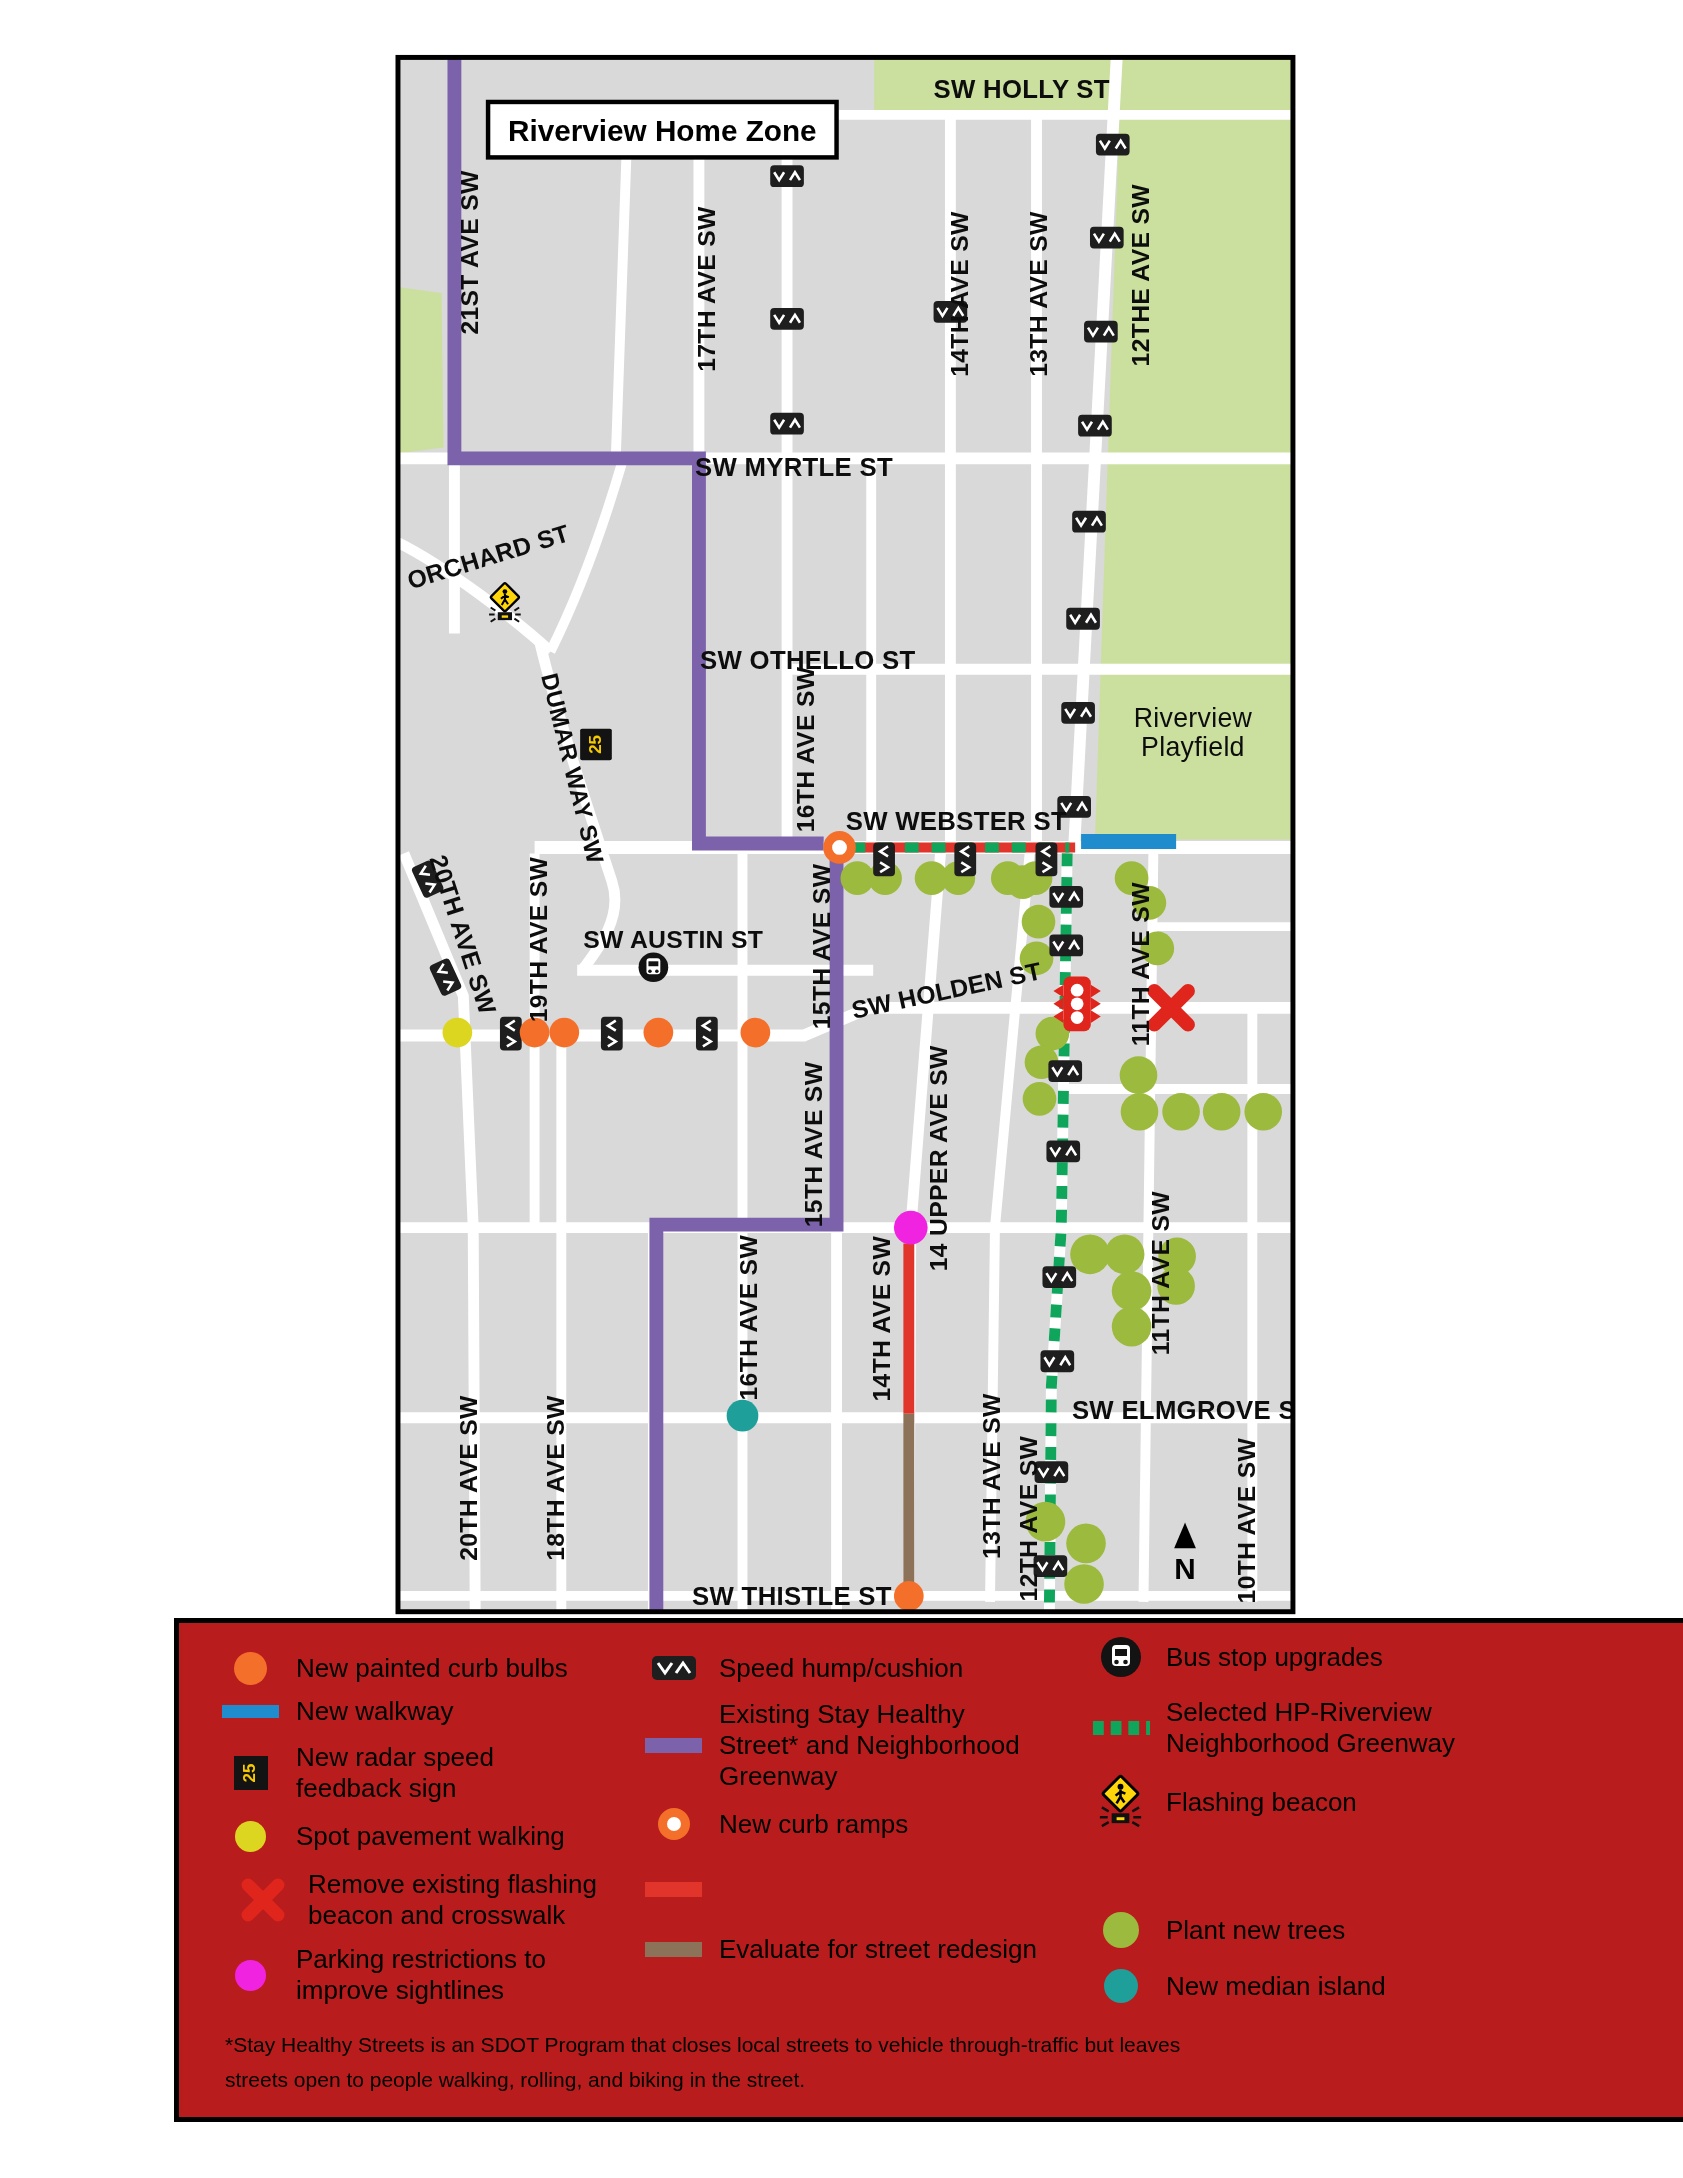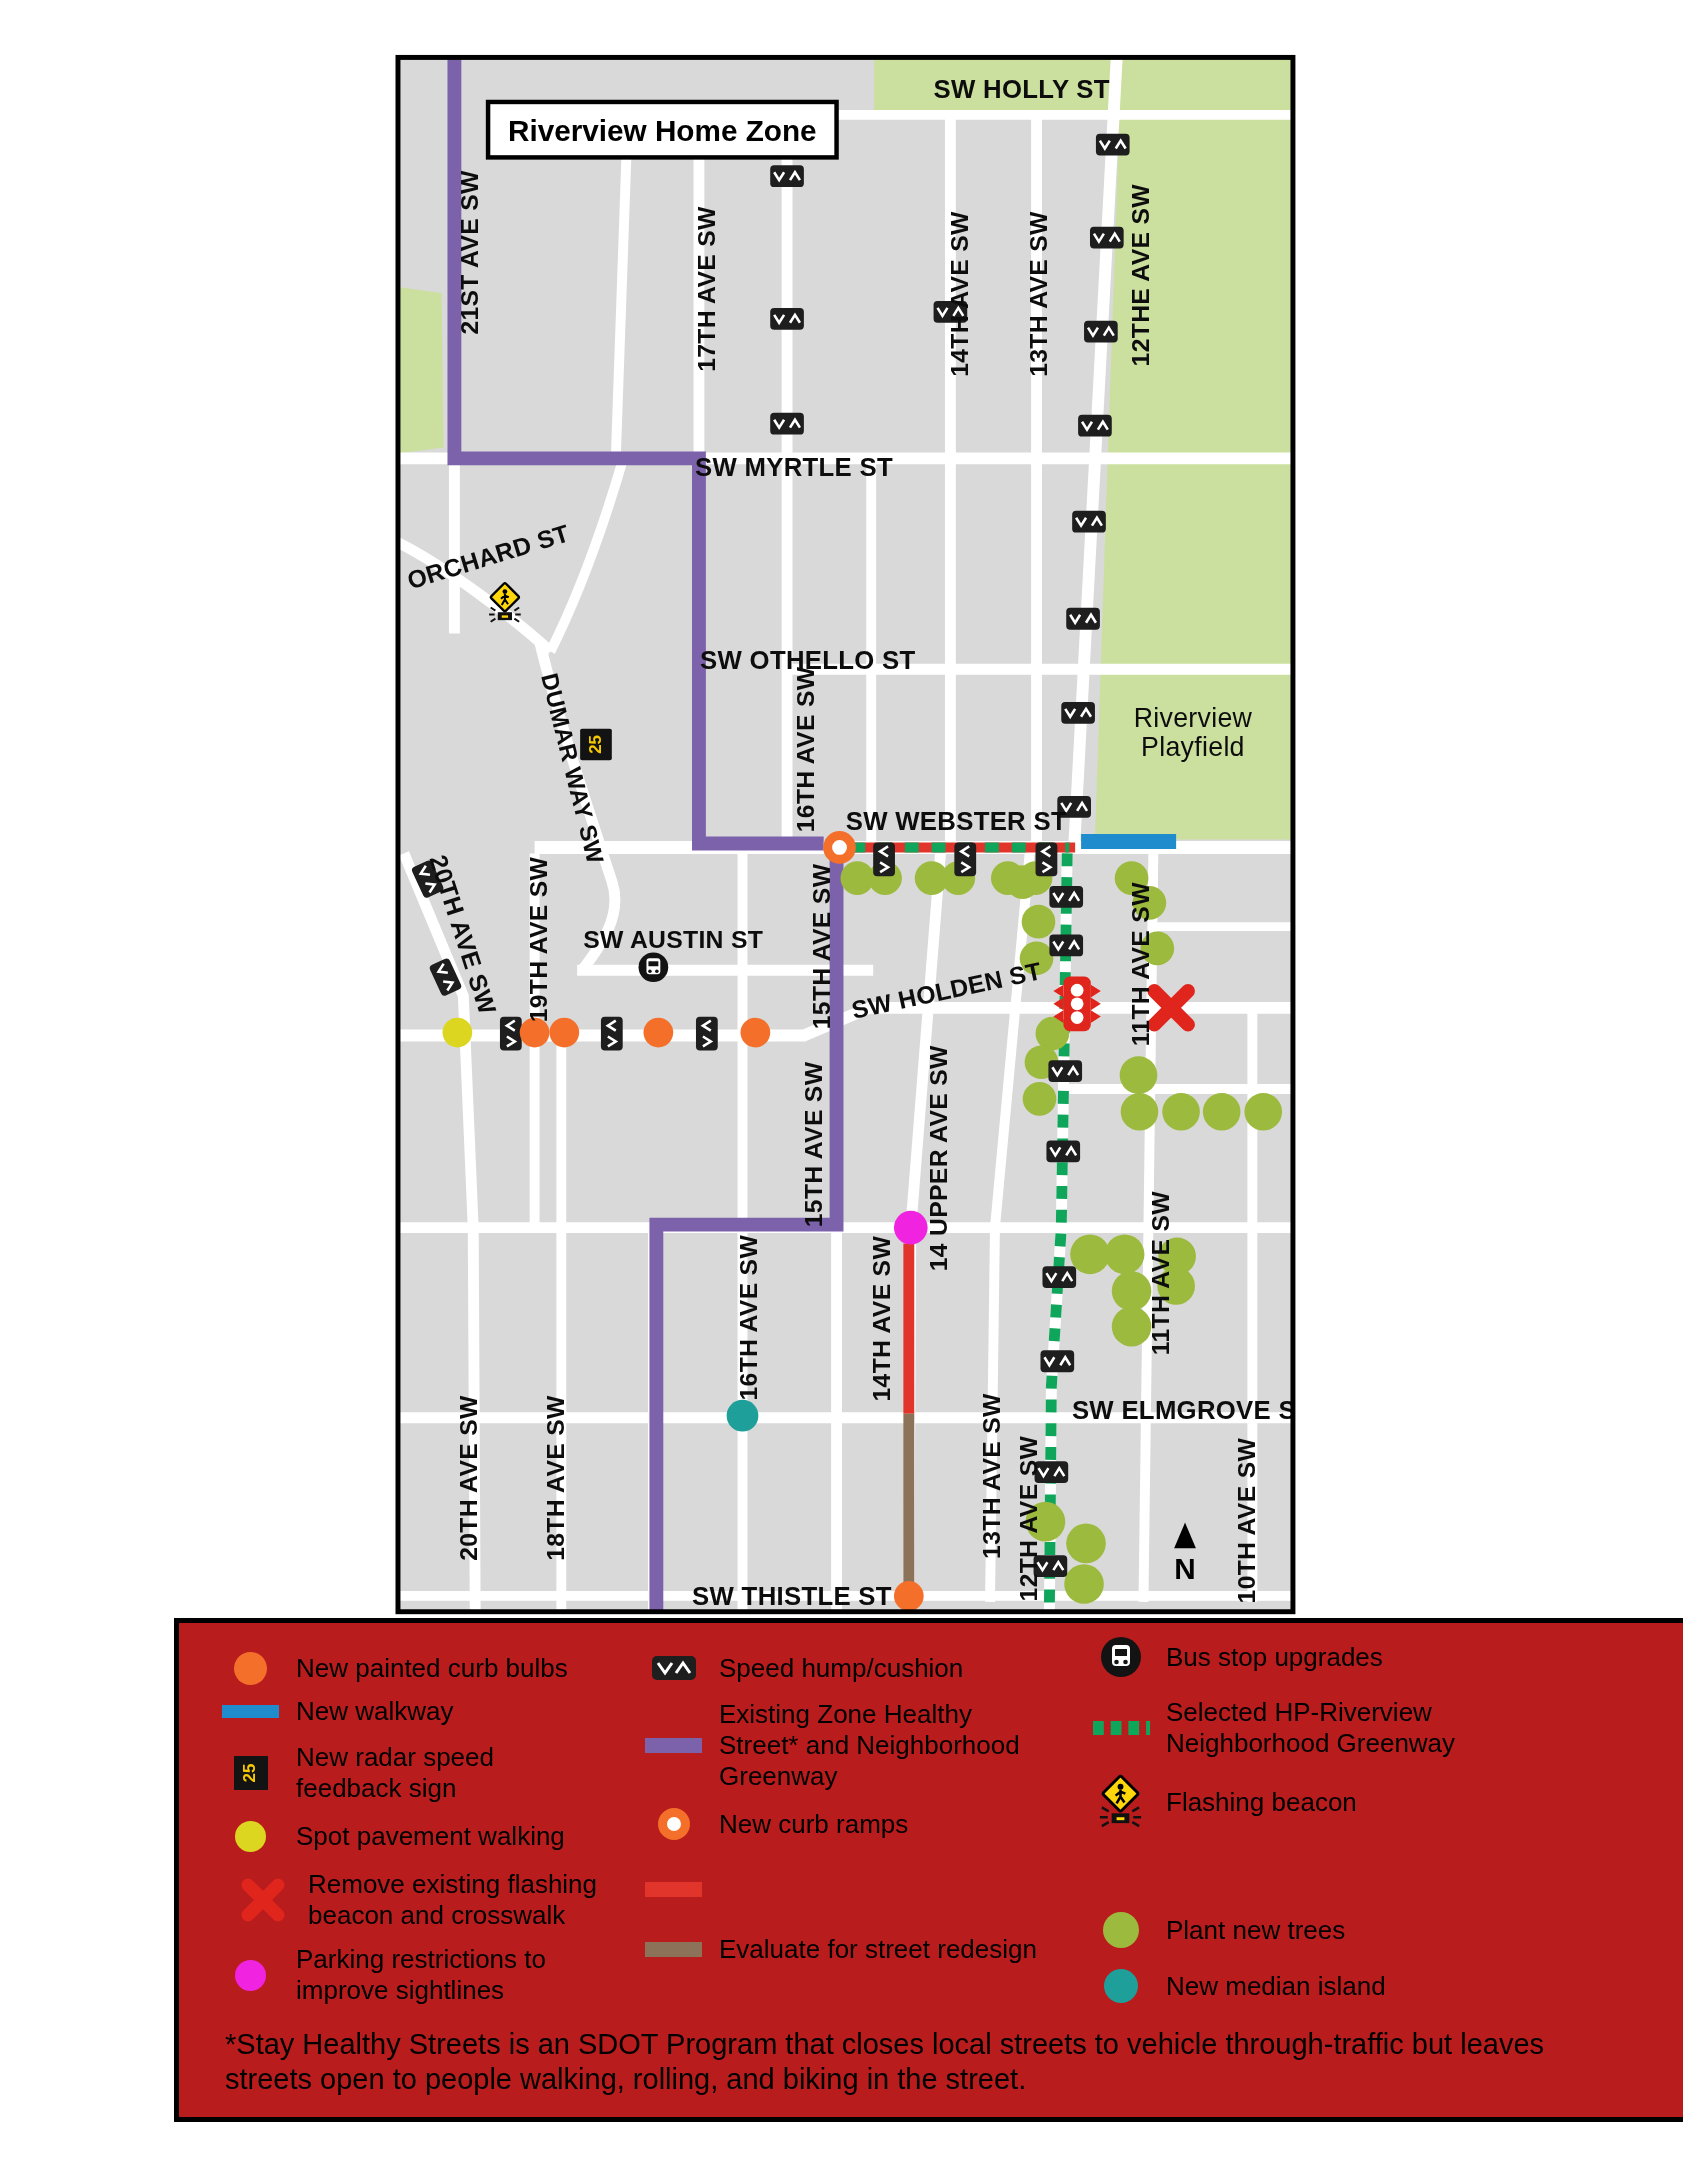--- a/index.html
+++ b/index.html
@@ -23,21 +23,21 @@
   .dot.tree{width:36px;height:36px;background:#9cba3d;}
   .dot.teal{width:34px;height:34px;background:#1f9f99;}
   .bar{display:inline-block;width:57px;height:13px;}
   .bar.blue{background:#1f8dcd;}
   .bar.purple{background:#7c61ab;height:15px;}
   .bar.red{background:#e1352b;height:15px;}
   .bar.brown{background:#8c7259;height:15px;}
   .ring{width:14px;height:14px;border:9px solid #f4702a;border-radius:50%;background:#fff;}
   .radar{width:34px;height:34px;background:#131313;display:flex;align-items:center;justify-content:center;}
   .radar span{color:#f7c900;font-weight:700;font-size:17px;transform:rotate(-90deg);display:inline-block;}
-  .footnote{position:absolute;left:46px;top:404px;font-size:29px;line-height:35px;white-space:pre-line;font-weight:400;}
+  .footnote{position:absolute;left:46px;top:404px;font-size:21px;line-height:35px;white-space:pre-line;font-weight:400;}
 </style>
 </head>
 <body>
 
 <svg id="map-svg" width="1683" height="2178" viewBox="0 0 1700 2200">
   <defs>
     <clipPath id="mapclip">
         <rect x="402" y="58" width="904" height="1570"></rect>
       </clipPath>
   </defs>
@@ -395,21 +395,21 @@
         <rect x="2" y="3" width="44" height="24" rx="5" fill="#1e1e1e"></rect>
         <path d="M8,10 L15,20 L22,10 M26,20 L33,10 L40,20" stroke="#fff" stroke-width="3" fill="none"></path>
       </svg>
     </span>
     <span class="lg-label">Speed hump/cushion</span>
   </div>
   <div class="lg-row" style="left:463px;top:76px;min-height:91px">
     <span class="lg-icon">
         <span class="bar purple"></span>
       </span>
-    <span class="lg-label">Existing Zone Healthy
+    <span class="lg-label">Existing Stay Healthy
 Street* and Neighborhood
 Greenway</span>
   </div>
   <div class="lg-row" style="left:463px;top:185px;min-height:32px">
     <span class="lg-icon">
         <span class="ring"></span>
       </span>
     <span class="lg-label">New curb ramps</span>
   </div>
   <div class="lg-row" style="left:463px;top:237px;min-height:59px">

